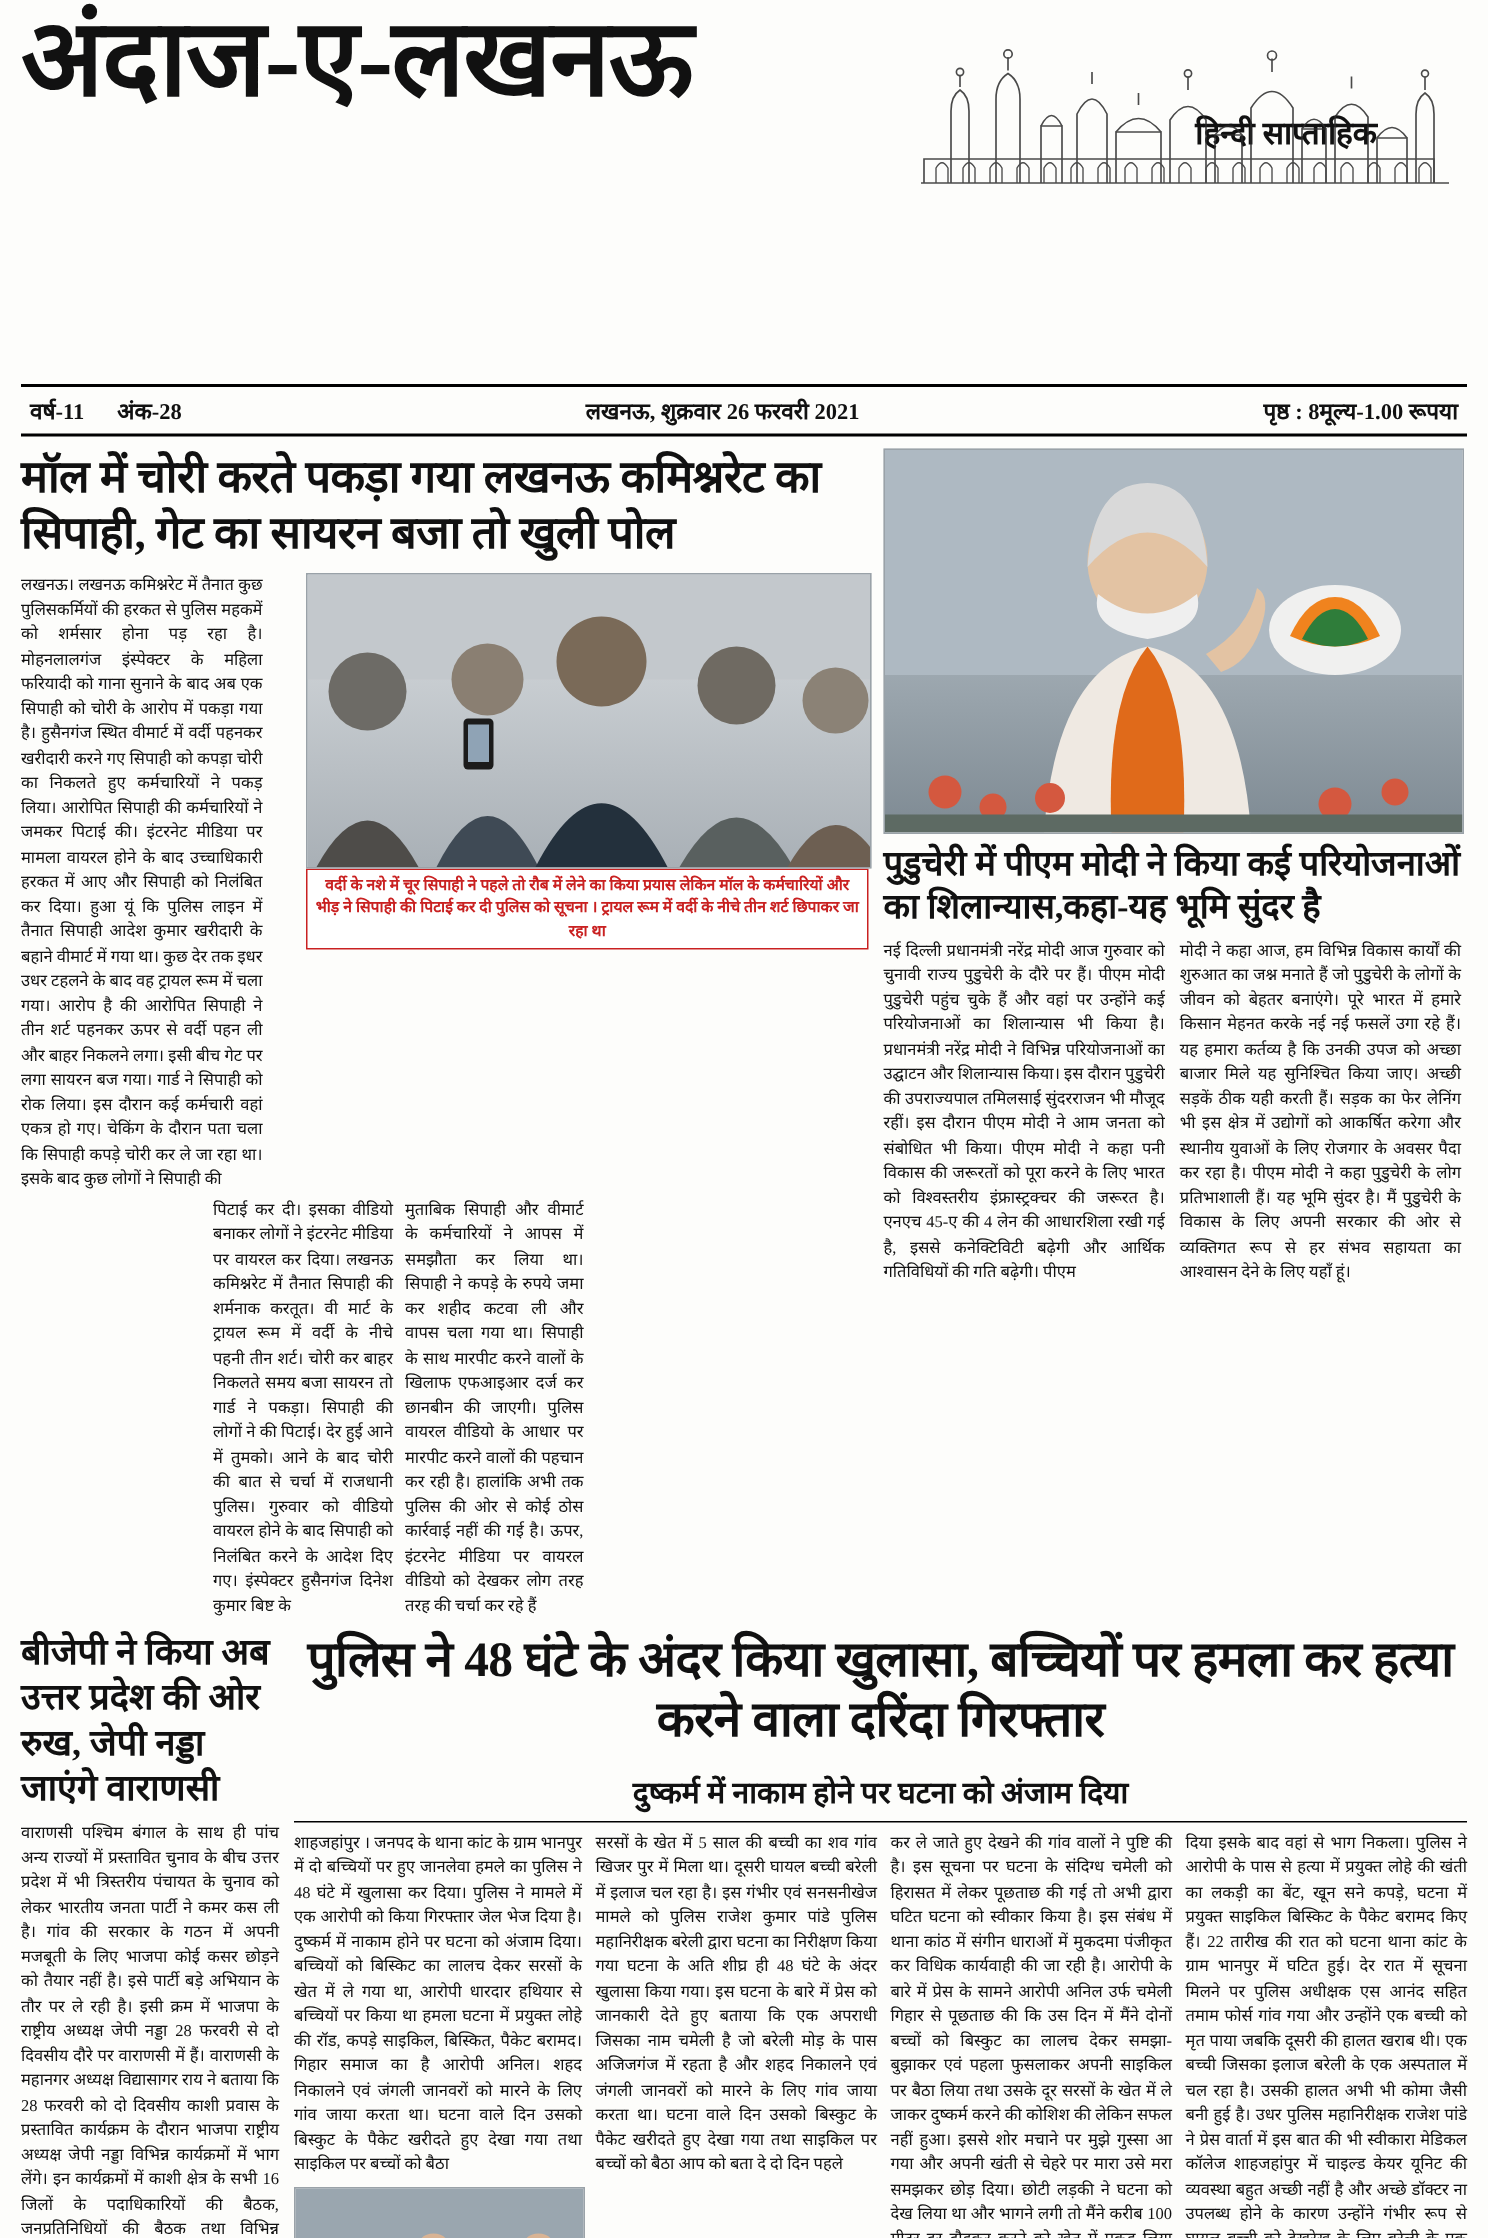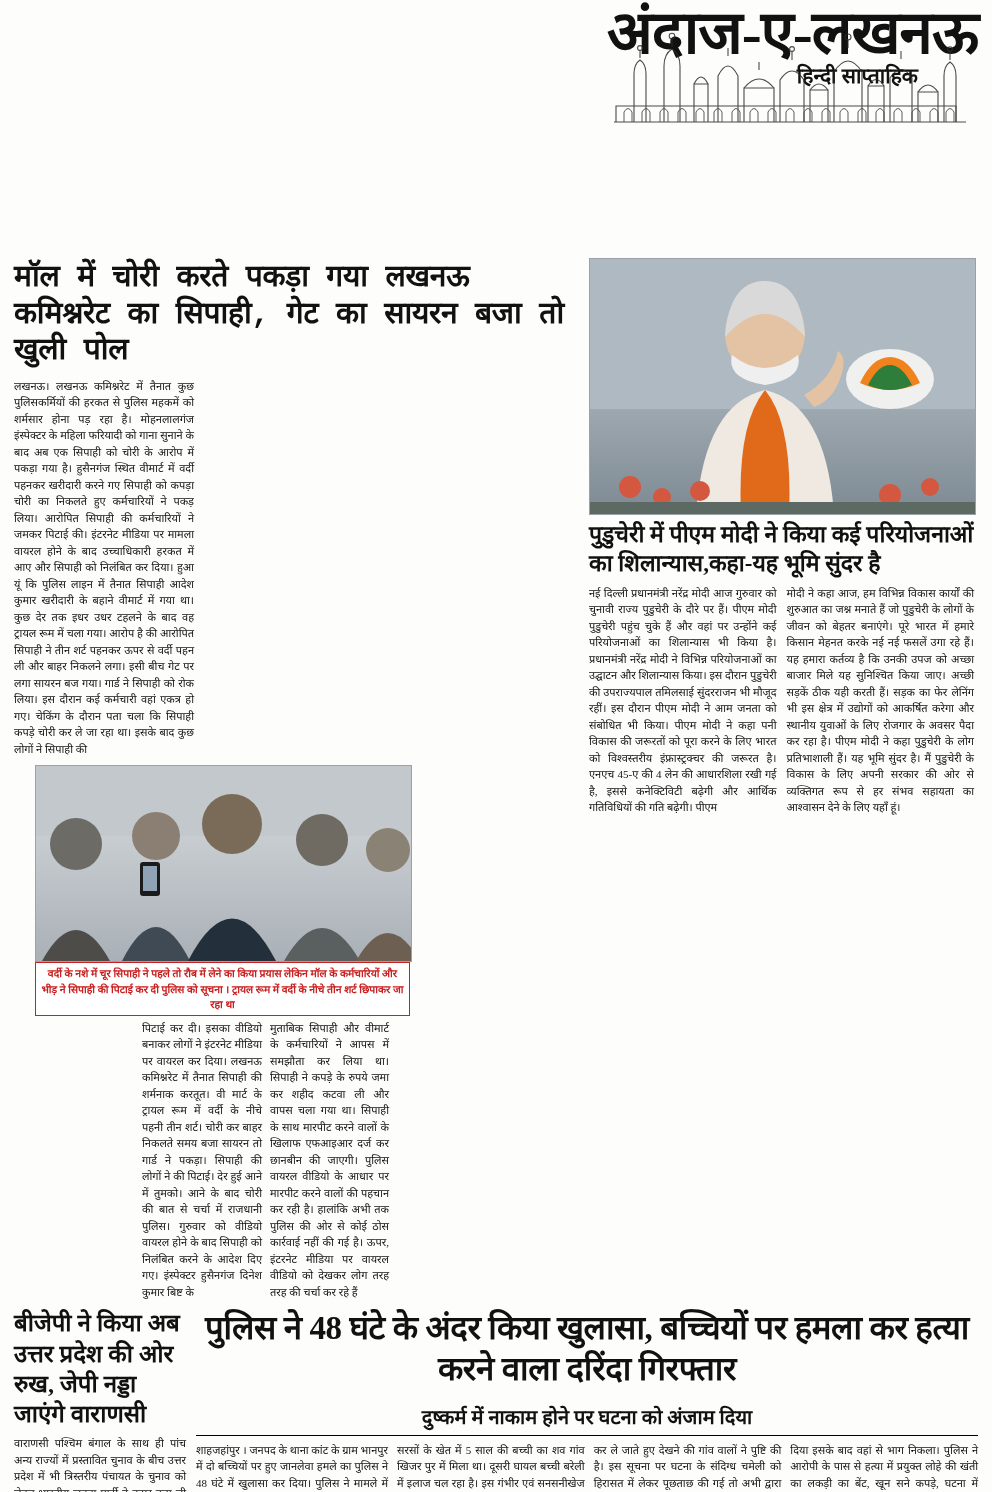--- a/index.html
+++ b/index.html
@@ -24,22 +24,22 @@
   .kicker{
     text-align:center;
     font-size:23px;
     font-weight:bold;
     letter-spacing:.5px;
     margin:18px 0 0 0;
     padding-right:250px;
     font-family:"Liberation Serif", serif;
   }
   .title{
-    text-align:right;
-    font-size:60px;
+    text-align:left;
+    font-size:72px;
     font-weight:bold;
     line-height:1.05;
     margin:-6px 0 0 0;
     letter-spacing:-1px;
     font-family:"Liberation Serif", serif;
   }
   .subtitle{
     text-align:right;
     font-size:21px;
     font-weight:bold;
@@ -76,21 +76,20 @@
     gap:10px;
   }
   .leftcol{width:565px;}
   .rightcol{width:385px;}
   h1.headline{
     font-size:30px;
     line-height:1.22;
     font-weight:bold;
     margin:2px 0 8px 0;
     letter-spacing:-.3px;
-    font-family:Liberation Mono, monospace;
   }
   .colblock{font-size:11px;line-height:1.5;text-align:justify;}
   
   .photo{
     background:#cfd4d8;
     position:relative;
     overflow:hidden;
     border:1px solid #9aa2a8;
   }
   .caption-red{
@@ -98,21 +97,21 @@
     border:1px solid #c92121;
     color:#c92121;
     font-size:10.5px;
     line-height:1.45;
     padding:3px 5px;
     text-align:center;
     font-weight:bold;
   }
   
   .story1{
-    display:flex;gap:8px;flex-direction:column;
+    display:flex;gap:8px;
   }
   .s1-left{width:180px;font-size:11px;line-height:1.5;text-align:justify;}
   .s1-right{width:375px;margin-left:21px;}
   .s1-photo{width:375px;height:195px;}
   .s1-under{display:flex;gap:8px;margin-top:4px;}
   .s1-u1{width:120px;font-size:11px;line-height:1.5;text-align:justify;}
   .s1-u2{width:120px;font-size:11px;line-height:1.5;text-align:justify;}
   .s1-u3{width:119px;font-size:11px;line-height:1.5;text-align:justify;}
   
   .pm-photo{width:385px;height:255px;}
@@ -211,20 +210,27 @@
           <path d="M336 108 V98 q4 -7 8 0 V108"></path>
           <path d="M352 108 V98 q4 -7 8 0 V108"></path>
         </g>
       </g>
     </svg>
 
     <div class="title">अंदाज-ए-लखनऊ</div>
     <div class="subtitle">हिन्दी साप्ताहिक</div>
   </div>
 
+  <div class="infobar">
+    <span>वर्ष-11</span>
+    <span class="left2">अंक-28</span>
+    <span class="mid">लखनऊ, शुक्रवार 26 फरवरी 2021</span>
+    <span>पृष्ठ : 8</span>
+    <span>मूल्य-1.00 रूपया</span>
+  </div>
 
   <div class="content">
 
     <div class="toprow">
 
       <div class="leftcol">
 
         <h1 class="headline">मॉल में चोरी करते पकड़ा गया लखनऊ कमिश्नरेट का सिपाही, गेट का सायरन बजा तो खुली पोल</h1>
 
         <div class="story1">

